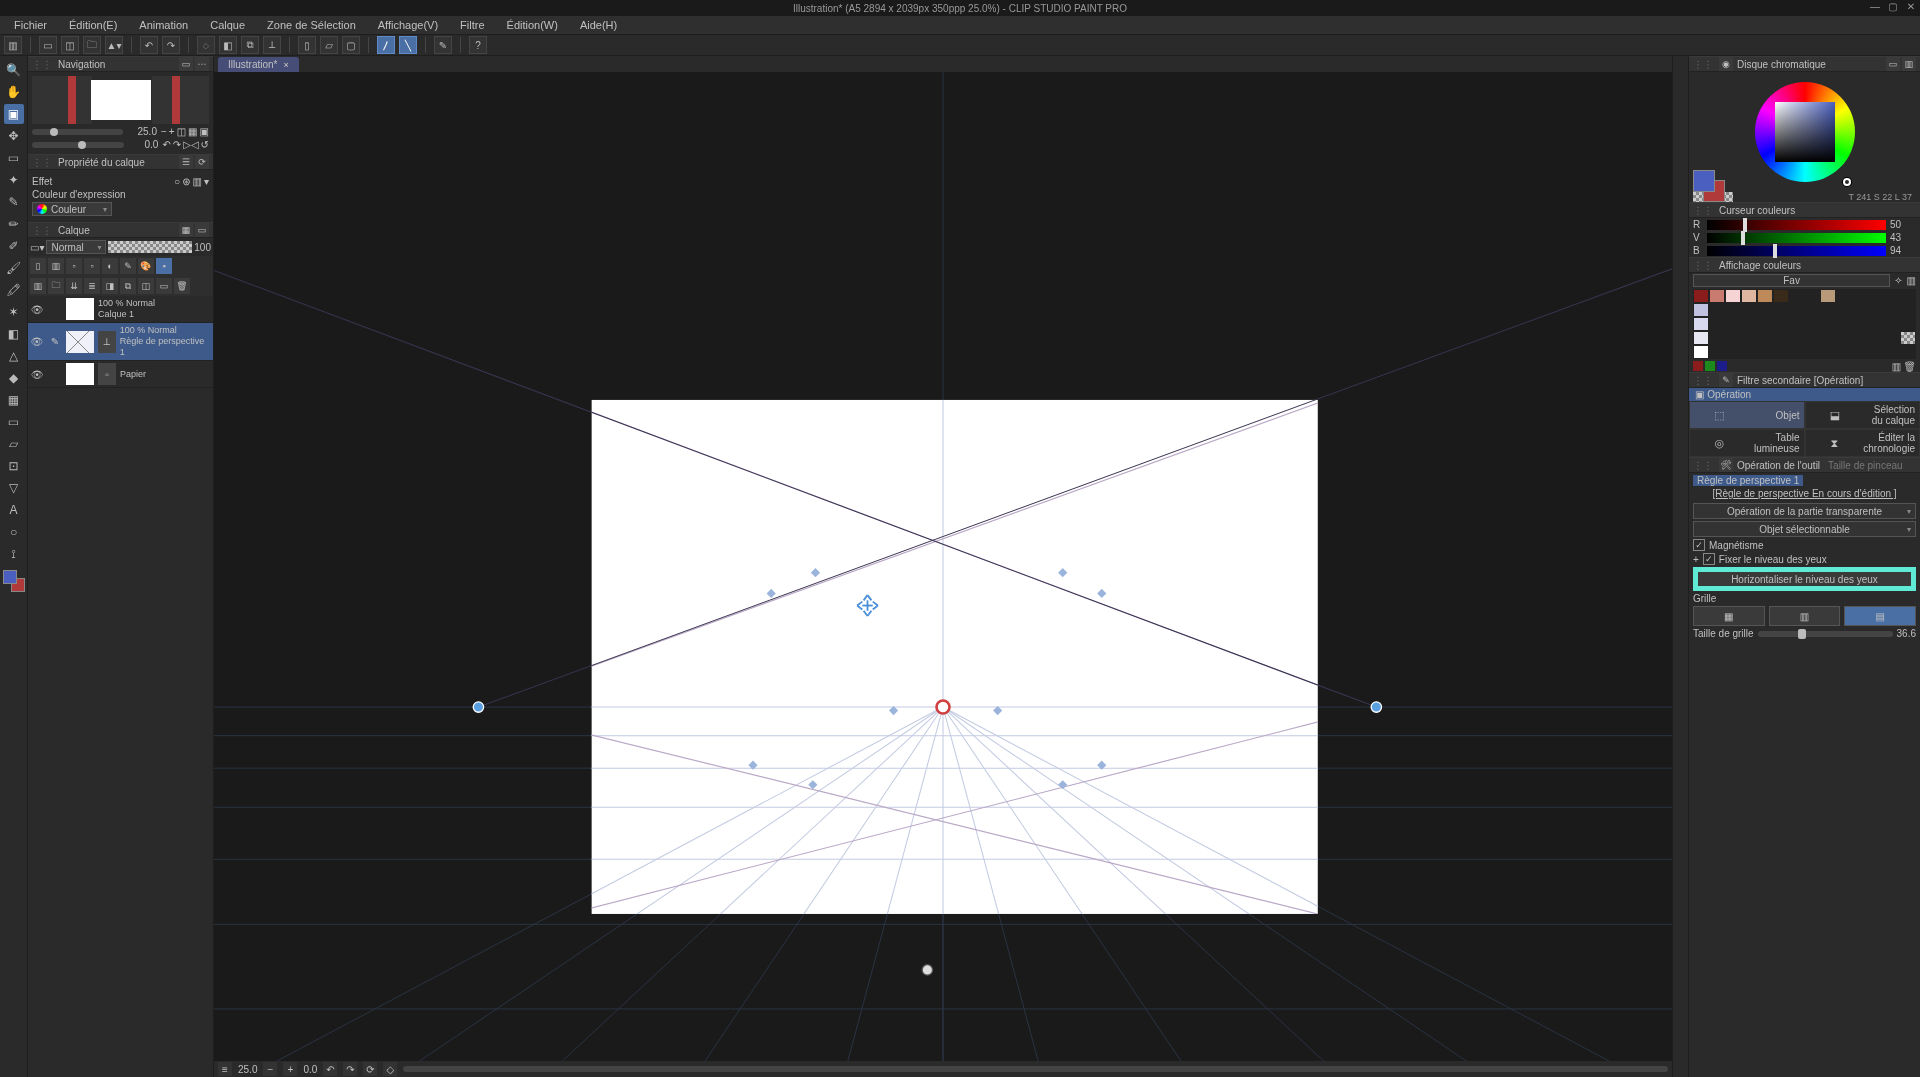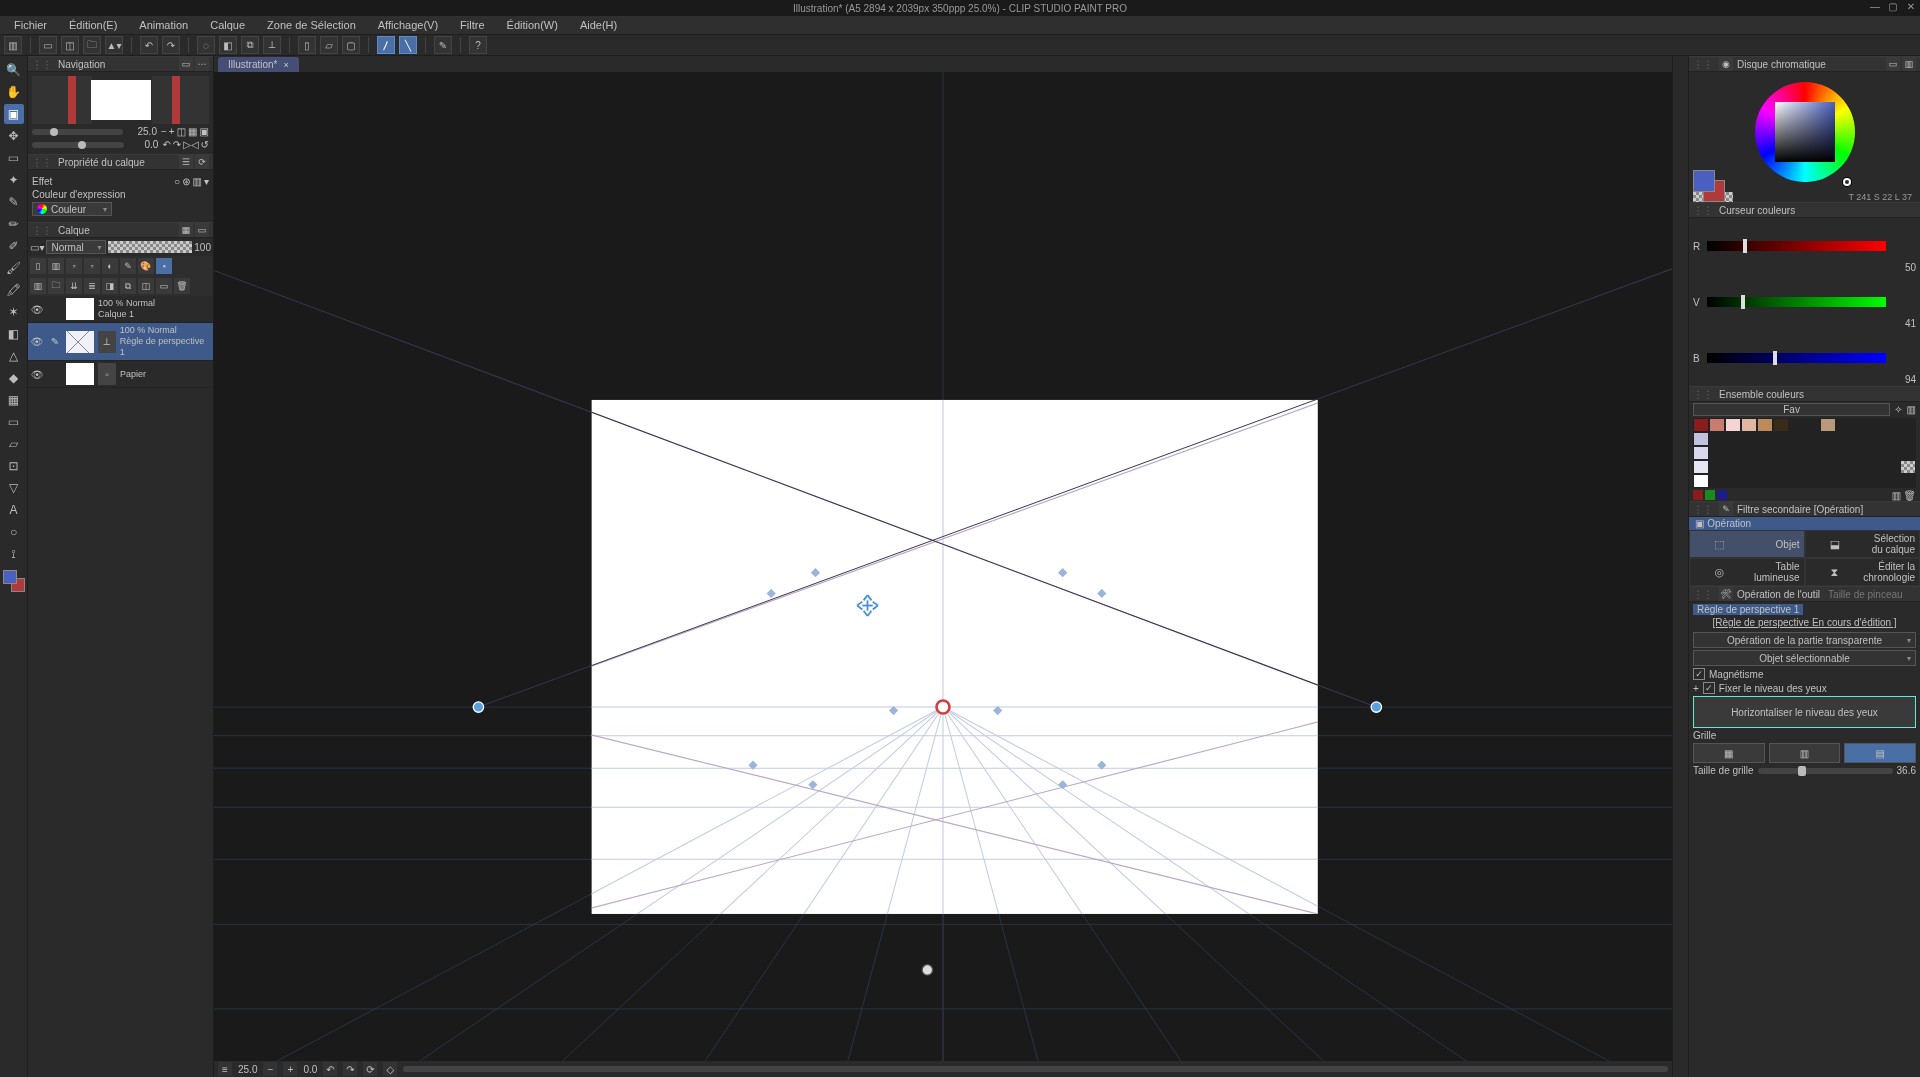--- a/index.html
+++ b/index.html
@@ -90,21 +90,21 @@
 .colorpair .fg{ width:22px;height:22px; background:#4a5fbf; border:1px solid #888; position:absolute; top:-18px; left:0; z-index:2;}
 .colorpair .bg{ width:22px;height:22px; background:#b03a3a; border:1px solid #888; position:absolute; top:-8px; left:10px;}
 .hsv-read{ text-align:right; color:#999; font-size:9px; padding:0 4px;}
 .chan-row{ display:flex; align-items:center; gap:4px; padding:1px 4px;}
 .chan-label{ width:10px;}
 .gradbar{ flex:1; height:10px; position:relative;}
 .gradbar.r{ background:linear-gradient(to right,#000,#f00);}
 .gradbar.g{ background:linear-gradient(to right,#000,#0f0);}
 .gradbar.b{ background:linear-gradient(to right,#000,#00f);}
 .gradbar .knob{ position:absolute; top:-2px; width:4px; height:14px; background:#ddd;}
-.chan-val{ width:26px; text-align:right;margin-top:43px;}
+.chan-val{ width:26px; }
 
 .fav-row{ height:14px; display:flex; align-items:center; padding:0 4px; gap:4px;}
 .fav-select{ flex:1; background:#333; border:1px solid #555; text-align:center; height:13px; display:flex; align-items:center; justify-content:center; cursor:pointer;}
 .swatchgrid{ display:grid; grid-template-columns:repeat(14,1fr); grid-auto-rows:14px; gap:0px; margin:2px 4px;}
 .swatchgrid .sw{ border:1px solid #222; cursor:pointer;}
 .smallswrow{ display:flex; padding:0 4px; gap:2px;}
 .smallswrow .ssw{ width:10px; height:10px;}
 
 .subtool-body{ display:flex; flex-direction:column;}
 .subtool-tab{ background:#3d5a8a; padding:1px 6px;}
@@ -112,21 +112,21 @@
 .subtool-cell{ display:flex; align-items:center; justify-content:center; gap:4px; border:1px solid #333; cursor:pointer; padding:0 4px; font-size:10px;}
 .subtool-cell.sel{ background:#444f6a;}
 .subtool-cell .cellicon{ width:16px;height:16px; display:flex;align-items:center;justify-content:center; font-size:11px;}
 .subtool-cell span{ text-align:right; flex:1;}
 
 .toolprop-body{ padding:2px 4px;}
 .chip{ background:#3d5a8a; padding:0 4px; display:inline-block;}
 .editlbl{ text-decoration:underline; text-align:center; padding:2px 0;}
 .fullselect{ display:flex; align-items:center; justify-content:center; background:#333; border:1px solid #555; height:16px; margin:2px 0; cursor:pointer; position:relative;}
 .fullselect .arrow{ position:absolute; right:4px; font-size:8px; color:#888;}
-.actionbtn{ display:flex; align-items:center; justify-content:center; background:#3a3a3a; border:1px solid #5eead4; height:32px; margin:2px 0; cursor:pointer;}
+.actionbtn{ display:flex; align-items:center; justify-content:center; background:#3a3a3a; border:5px solid #5eead4; height:24px; margin:2px 0; cursor:pointer;}
 .chkrow{ display:flex; align-items:center; gap:4px; margin:2px 0; cursor:pointer;}
 .chkbox{ width:12px;height:12px; border:1px solid #888; display:flex;align-items:center;justify-content:center; font-size:9px;}
 .gridbtns{ display:flex; gap:4px; margin:2px 0;}
 .gridbtn{ flex:1; height:20px; background:#3a3a3a; border:1px solid #555; display:flex; align-items:center; justify-content:center; cursor:pointer; font-size:10px;}
 .gridbtn.sel{ background:#4a6fa5;}
 .sizeRow{ display:flex; align-items:center; gap:4px; margin:2px 0;}
 .sizeRow .bar{ flex:1; height:6px; background:#444; position:relative; border-radius:3px;}
 .sizeRow .bar .knob{ position:absolute; left:30%; top:-2px; width:8px;height:10px; background:#bbb; border-radius:2px;}
 </style>
 </head>
@@ -515,33 +515,33 @@
       <div class="gradbar r">
           <div class="knob" style="left:20%"></div>
         </div>
       <span class="chan-val">50</span>
     </div>
     <div class="chan-row">
       <span class="chan-label">V</span>
       <div class="gradbar g">
           <div class="knob" style="left:19%"></div>
         </div>
-      <span class="chan-val">41</span>
+      <span class="chan-val">43</span>
     </div>
     <div class="chan-row">
       <span class="chan-label">B</span>
       <div class="gradbar b">
           <div class="knob" style="left:37%"></div>
         </div>
       <span class="chan-val">94</span>
     </div>
 
     <div class="panel-h">
       <span class="drag">⋮⋮</span>
-      <span>Ensemble couleurs</span>
+      <span>Affichage couleurs</span>
     </div>
     <div class="fav-row">
       <div class="fav-select">
         <span>Fav</span>
       </div>
       <span class="miniicon">✧</span>
       <span class="miniicon">▥</span>
     </div>
     <div class="swatchgrid" id="swatchgrid">
         <div class="sw" style="background: rgb(138, 28, 28);"></div>

